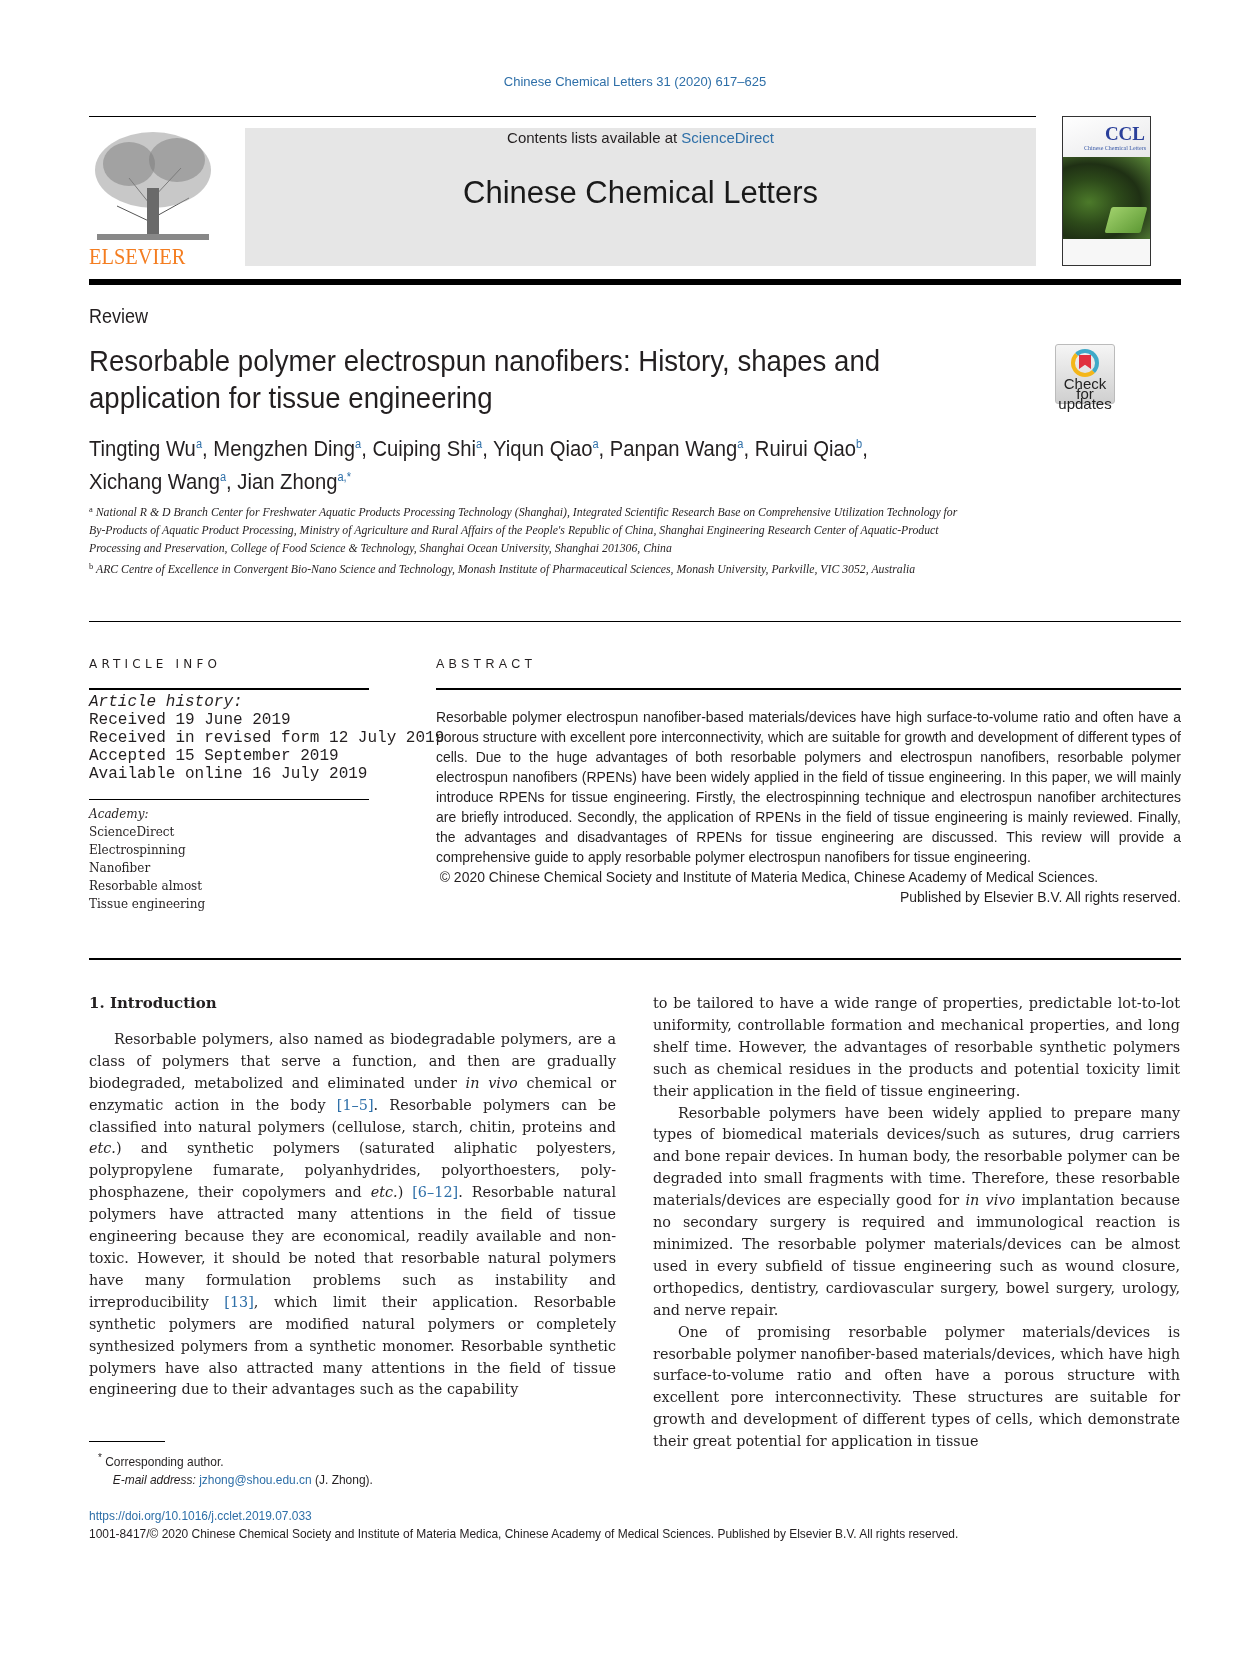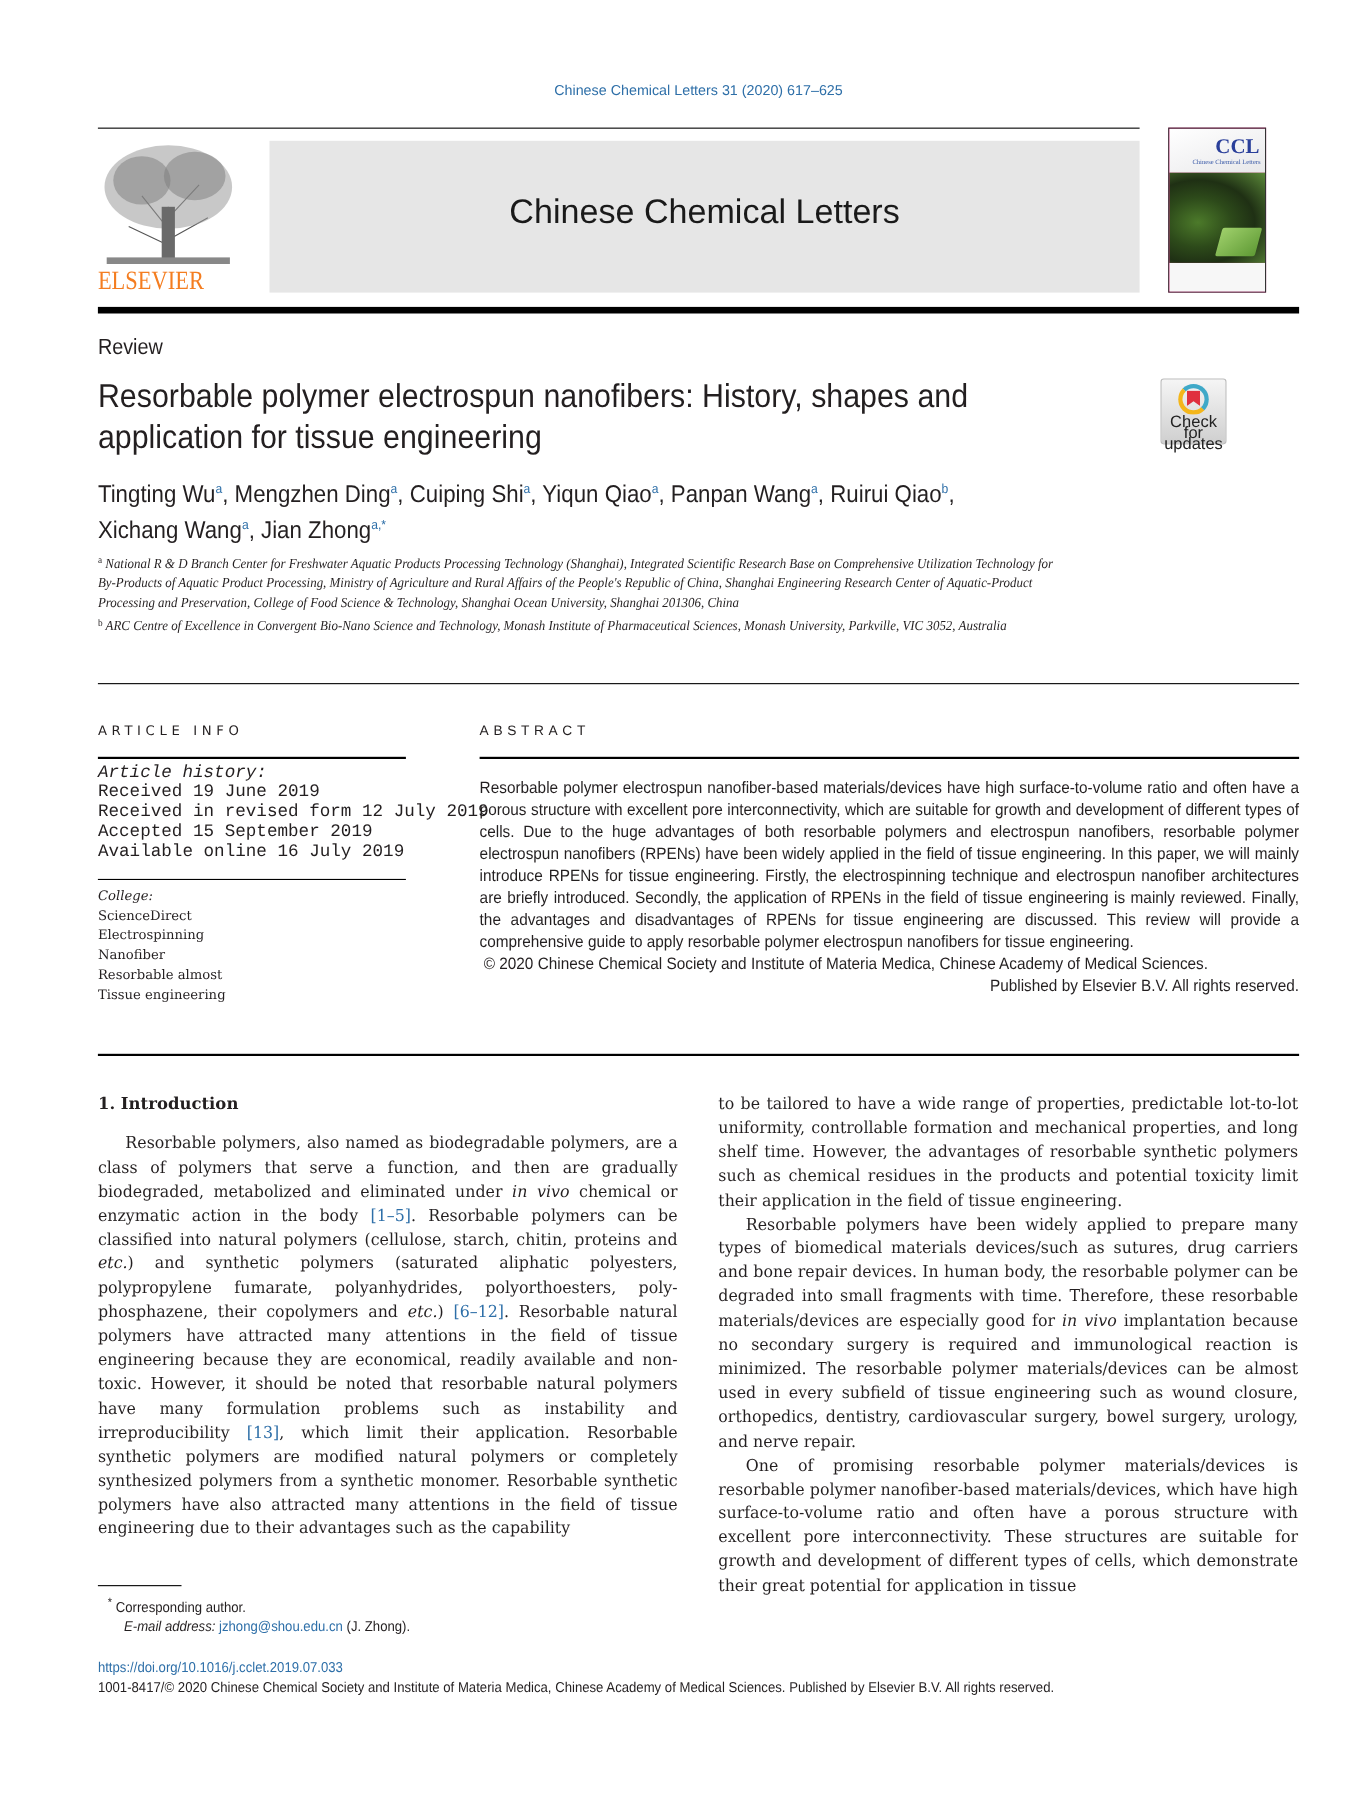--- a/index.html
+++ b/index.html
@@ -93,20 +93,23 @@
     <ellipse cx="64" cy="42" rx="58" ry="38" fill="#9a9a9a" opacity="0.55"></ellipse>
     <ellipse cx="40" cy="36" rx="26" ry="22" fill="#7c7c7c" opacity="0.5"></ellipse>
     <ellipse cx="88" cy="32" rx="28" ry="22" fill="#7c7c7c" opacity="0.5"></ellipse>
     <rect x="58" y="60" width="12" height="52" fill="#6a6a6a"></rect>
     <rect x="8" y="106" width="112" height="6" fill="#888"></rect>
   </svg>
   <div class="elsevier-wordmark">ELSEVIER</div>
 </div>
 
 <div class="masthead-box">
+  <div class="contents-line">
+    <span>Contents lists available at </span><span class="link">ScienceDirect</span>
+  </div>
   <div class="journal-title">Chinese Chemical Letters</div>
 </div>
 
 <div class="cover-thumb">
   <div class="cover-head">
     <div class="cover-ccl">CCL</div>
     <div class="cover-sub">Chinese Chemical Letters</div>
   </div>
   <div class="cover-art"></div>
   <div class="cover-foot"></div>
@@ -144,21 +147,21 @@
 <div class="info-rule-1"></div>
 <div class="history">
   <div class="label">Article history:</div>
   <div>Received 19 June 2019</div>
   <div>Received in revised form 12 July 2019</div>
   <div>Accepted 15 September 2019</div>
   <div>Available online 16 July 2019</div>
 </div>
 <div class="info-rule-2"></div>
 <div class="keywords">
-  <div class="label">College:</div>
+  <div class="label">Academy:</div>
   <div>ScienceDirect</div>
   <div>Electrospinning</div>
   <div>Nanofiber</div>
   <div>Resorbable almost</div>
   <div>Tissue engineering</div>
 </div>
 
 <div class="abstract-heading">ABSTRACT</div>
 <div class="abs-rule"></div>
 <div class="abstract-body">

